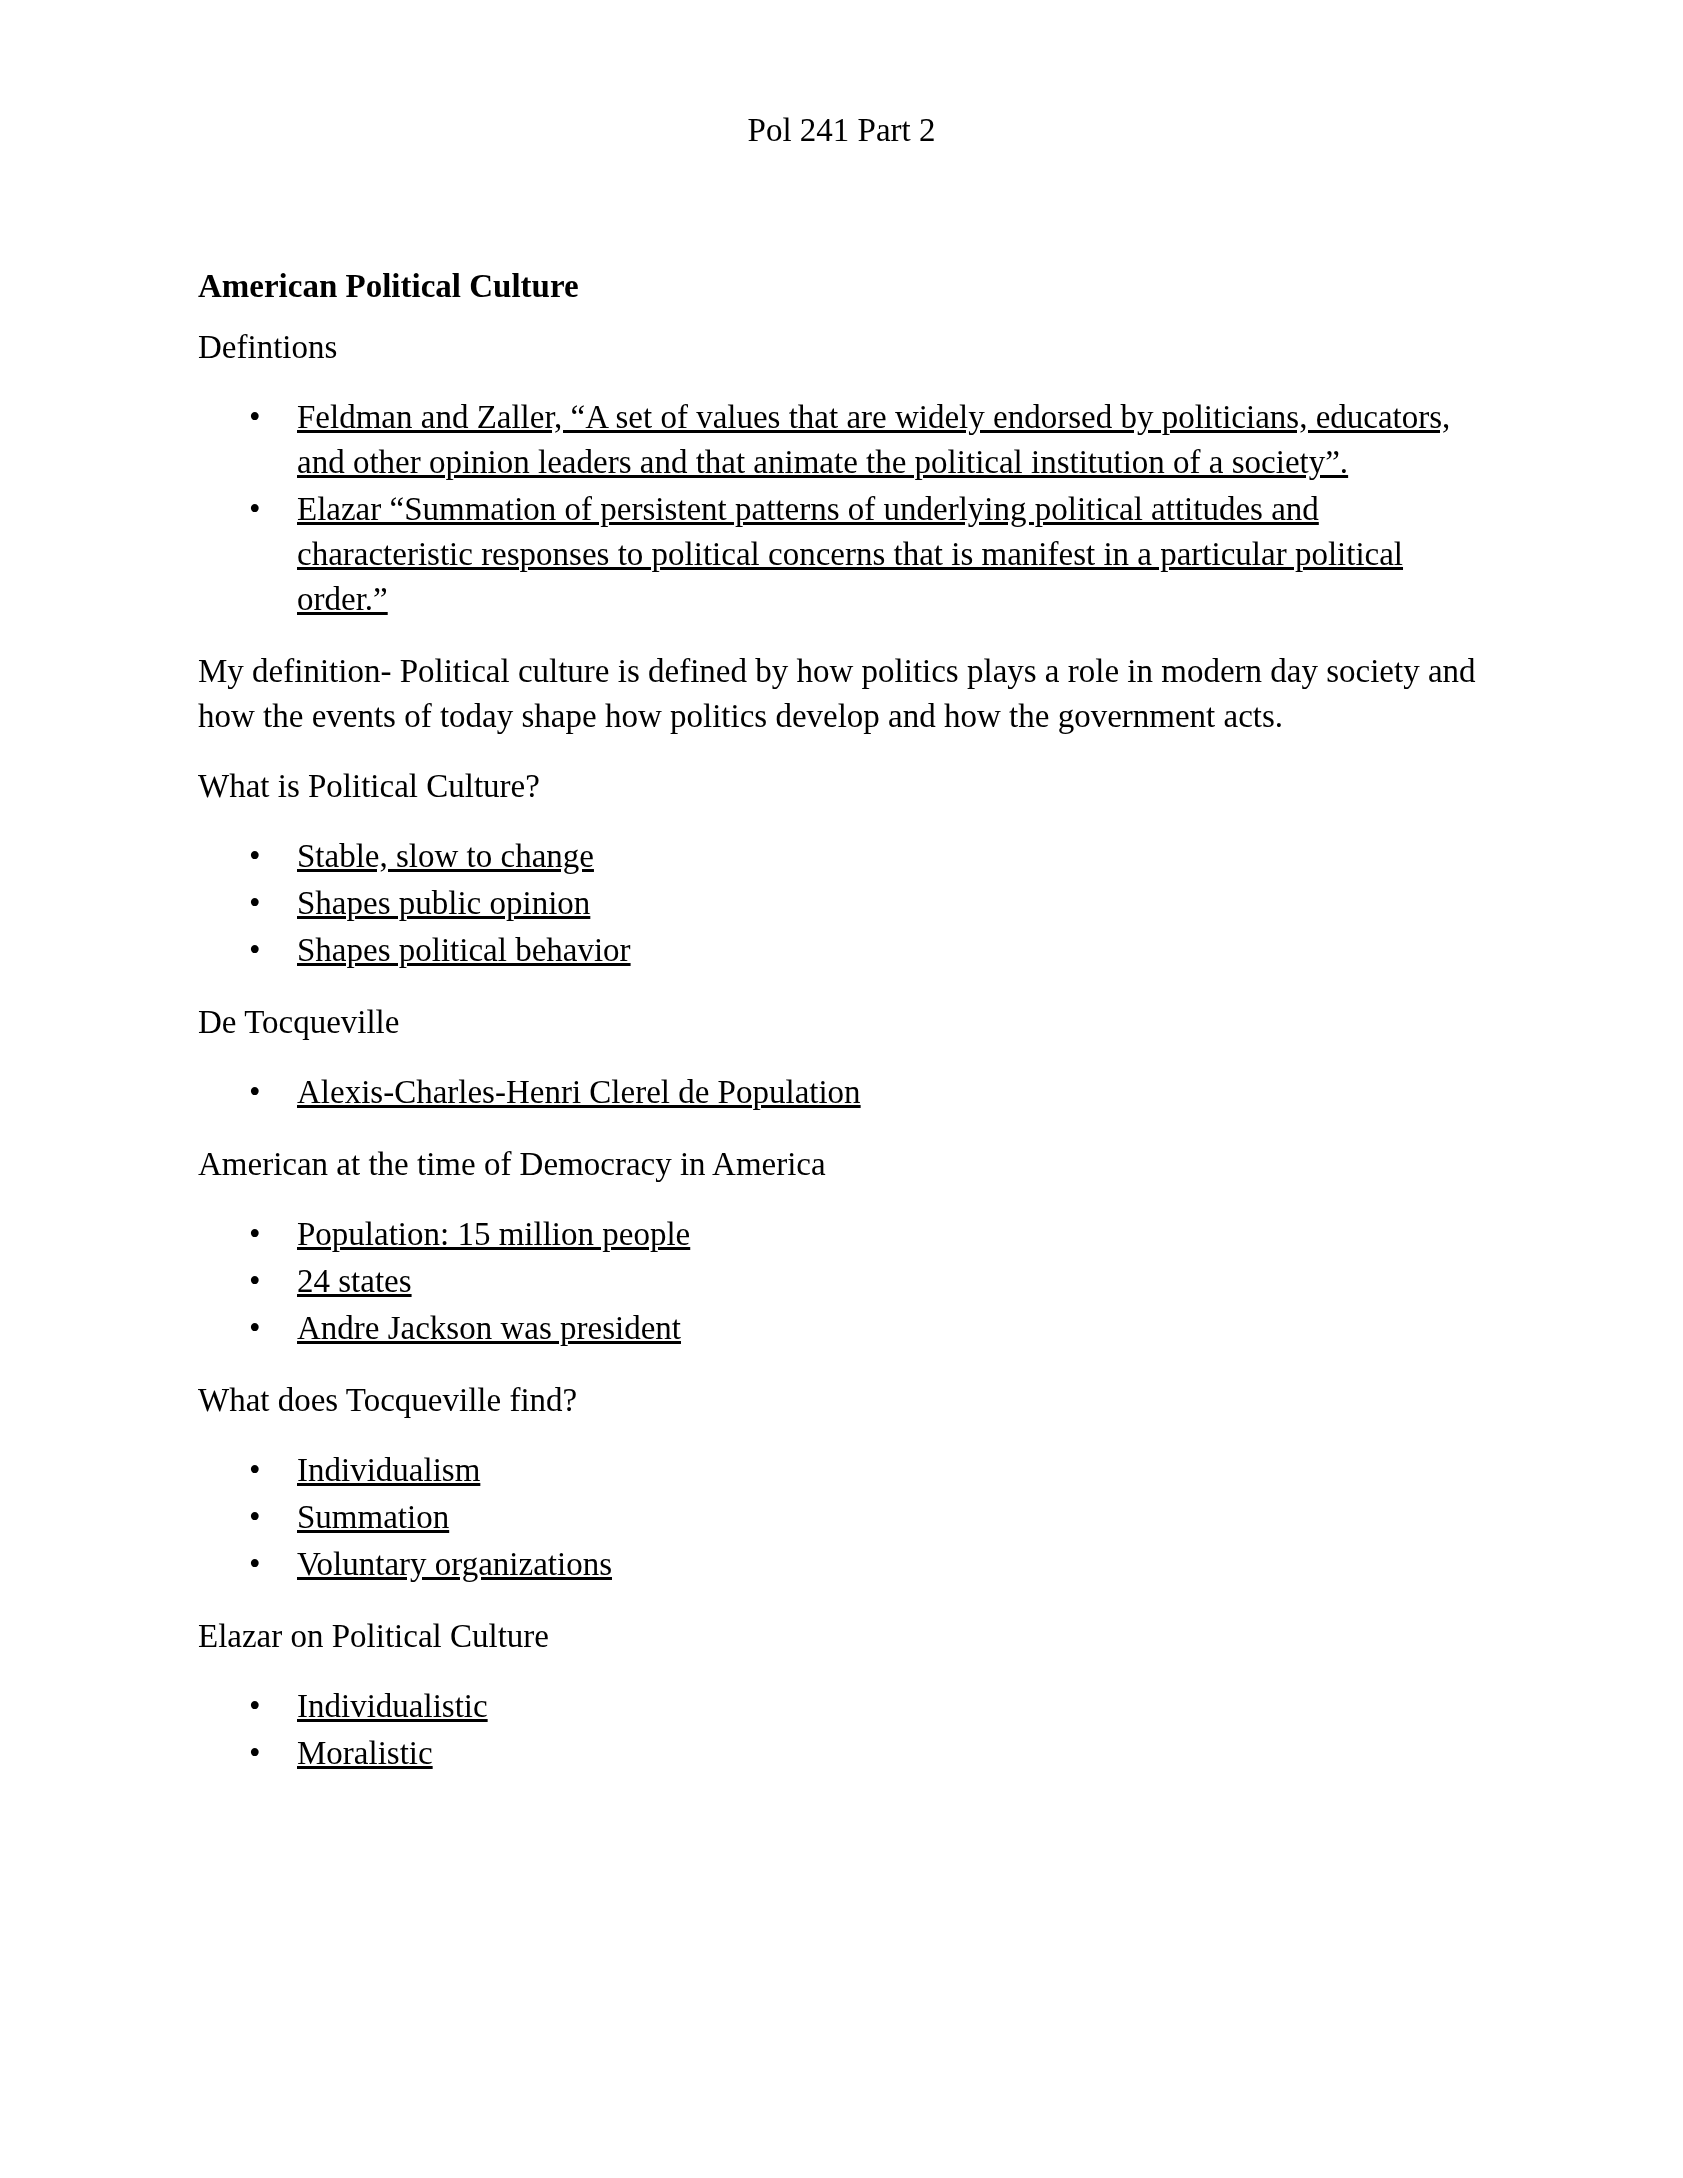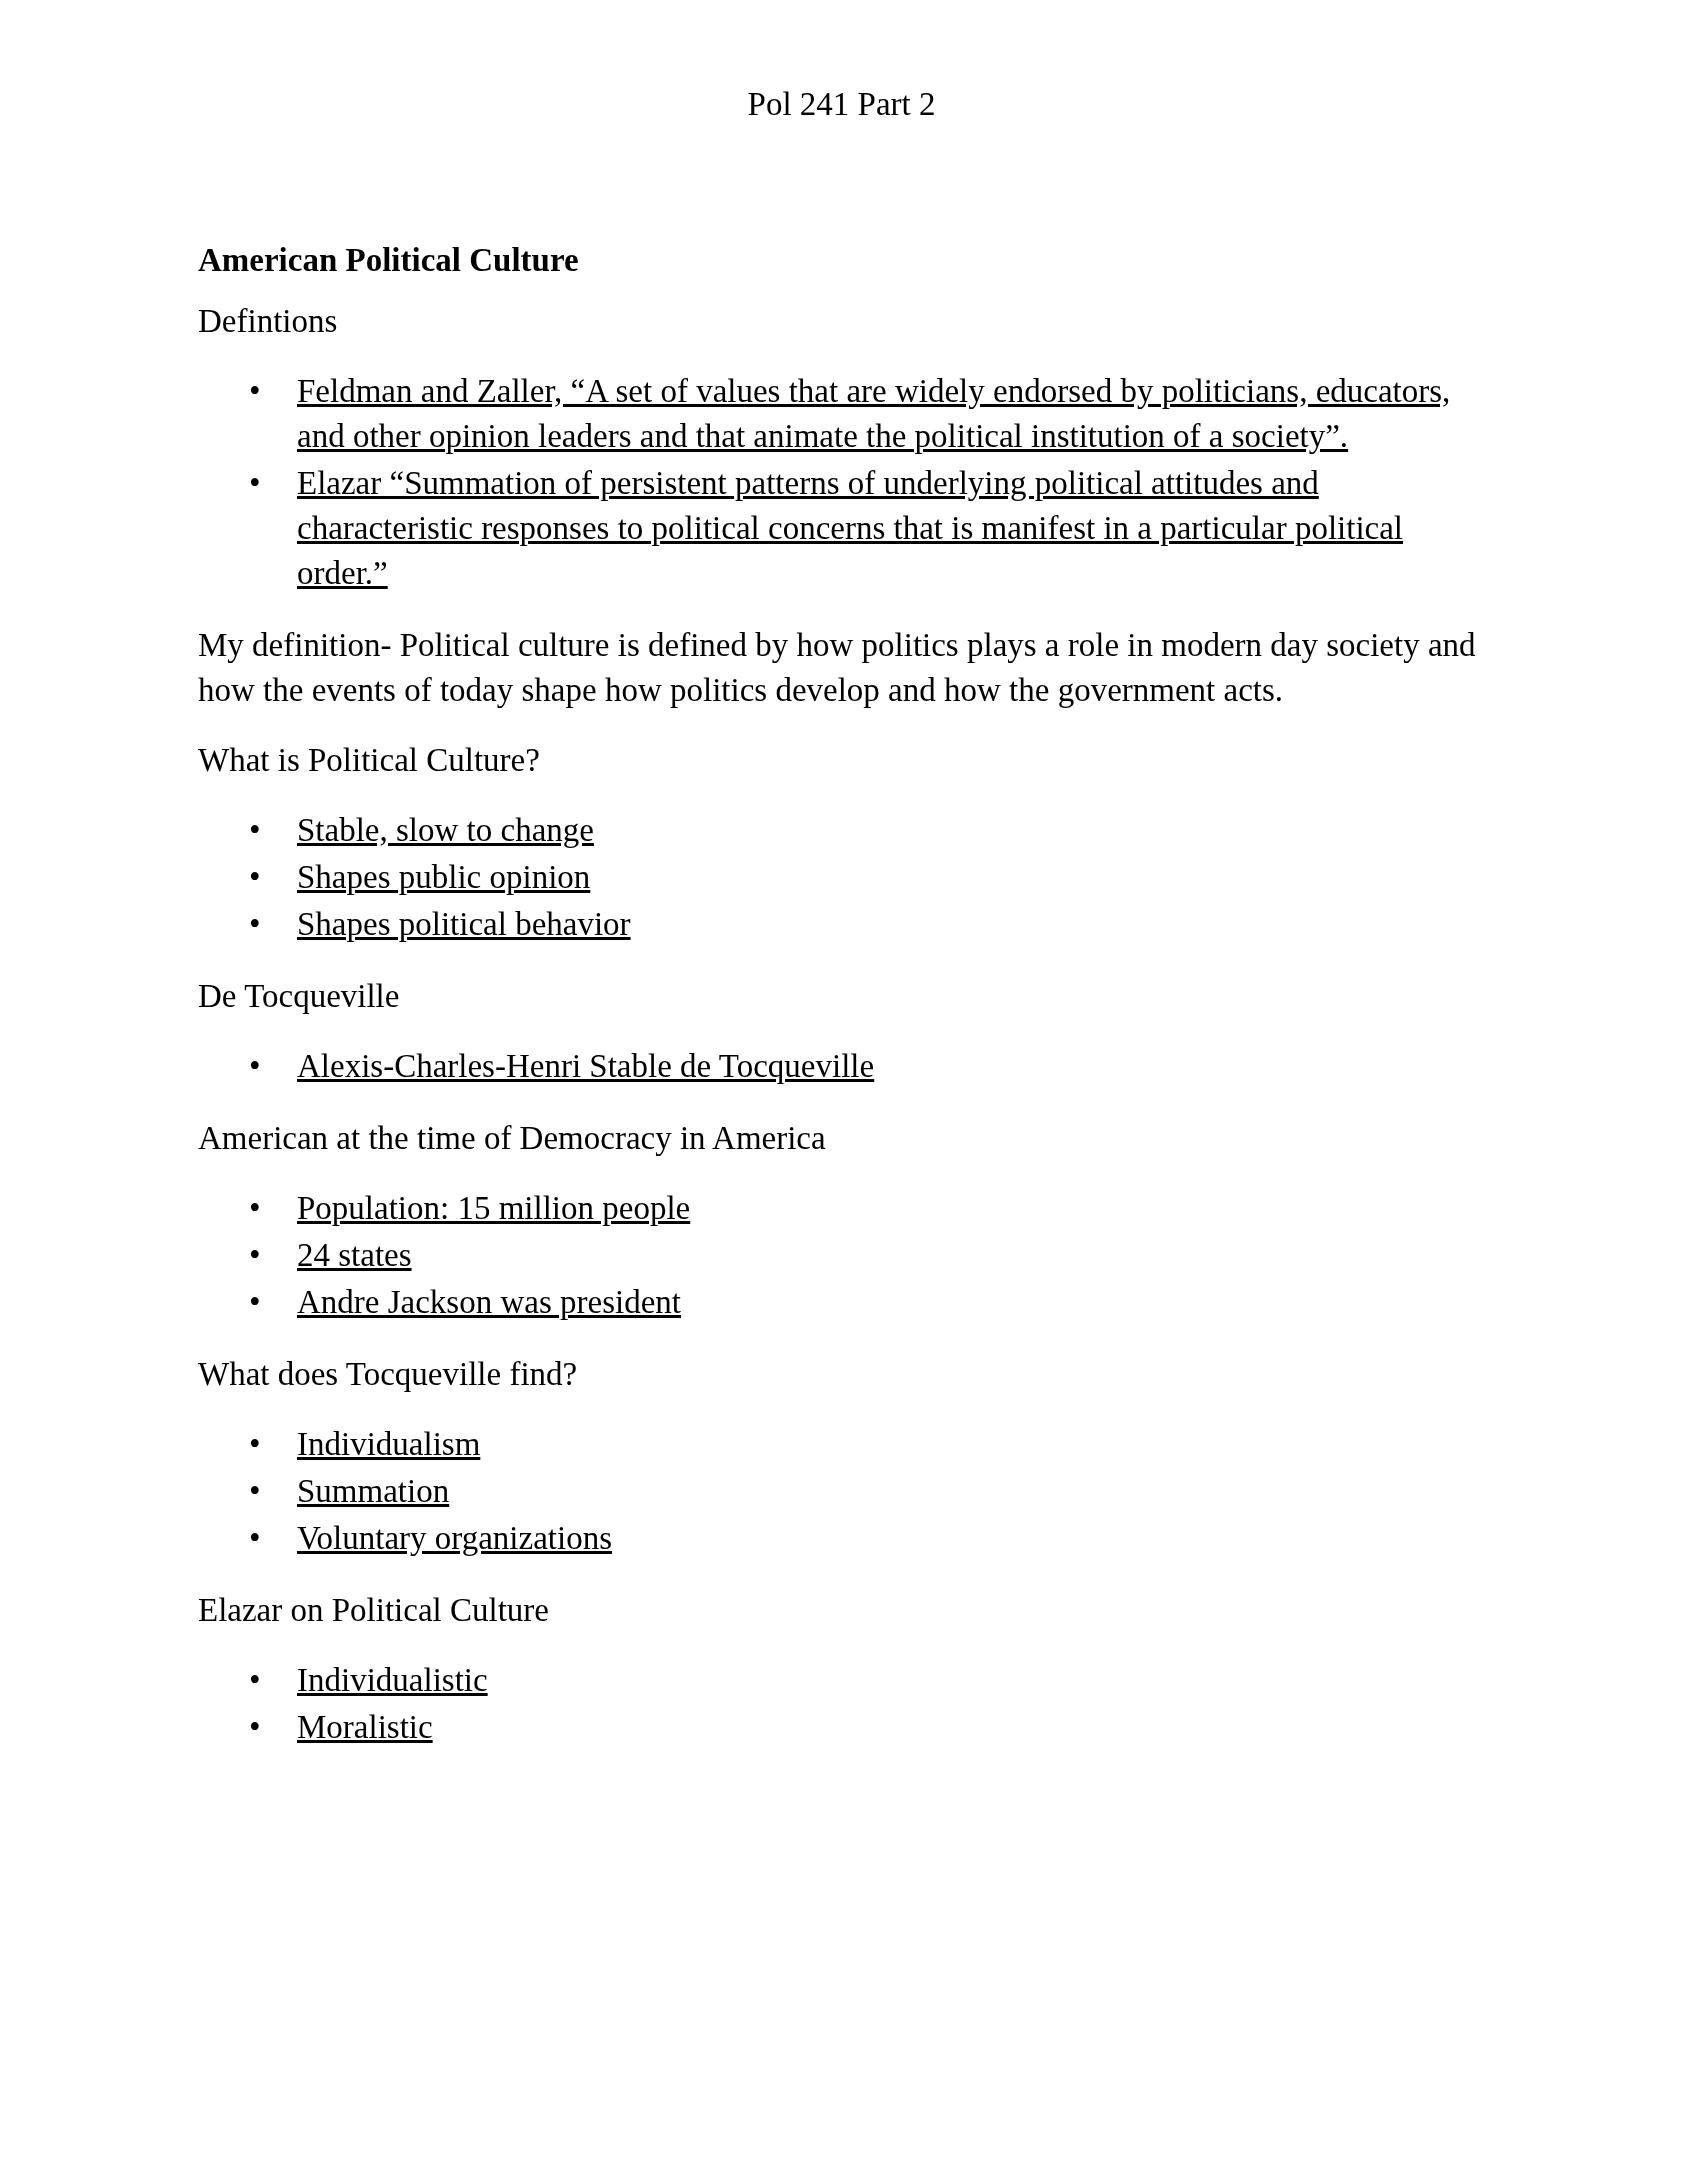--- a/index.html
+++ b/index.html
@@ -7,21 +7,21 @@
     padding: 0;
     background: #ffffff;
   }
   .page {
     position: relative;
     width: 1683px;
     height: 2178px;
     box-sizing: border-box;
     background: #ffffff;
     color: #000000;
-    padding: 82px 198px 0 198px;
+    padding: 108px 198px 0 198px;
     font-family: "Liberation Serif", serif;
     font-size: 33px;
     line-height: 45px;
     overflow: hidden;
   }
   .doc-title {
     text-align: center;
     margin: 0 0 111px 0;
   }
   .h-bold {
@@ -68,21 +68,21 @@
 
   <p class="para">What is Political Culture?</p>
   <ul class="blist">
     <li>Stable, slow to change</li>
     <li>Shapes public opinion</li>
     <li>Shapes political behavior</li>
   </ul>
 
   <p class="para">De Tocqueville</p>
   <ul class="blist">
-    <li>Alexis-Charles-Henri Stable de Tocqueville</li>
+    <li>Alexis-Charles-Henri Clerel de Population</li>
   </ul>
 
   <p class="para">American at the time of Democracy in America</p>
   <ul class="blist">
     <li>Population: 15 million people</li>
     <li>24 states</li>
     <li>Andre Jackson was president</li>
   </ul>
 
   <p class="para">What does Tocqueville find?</p>

